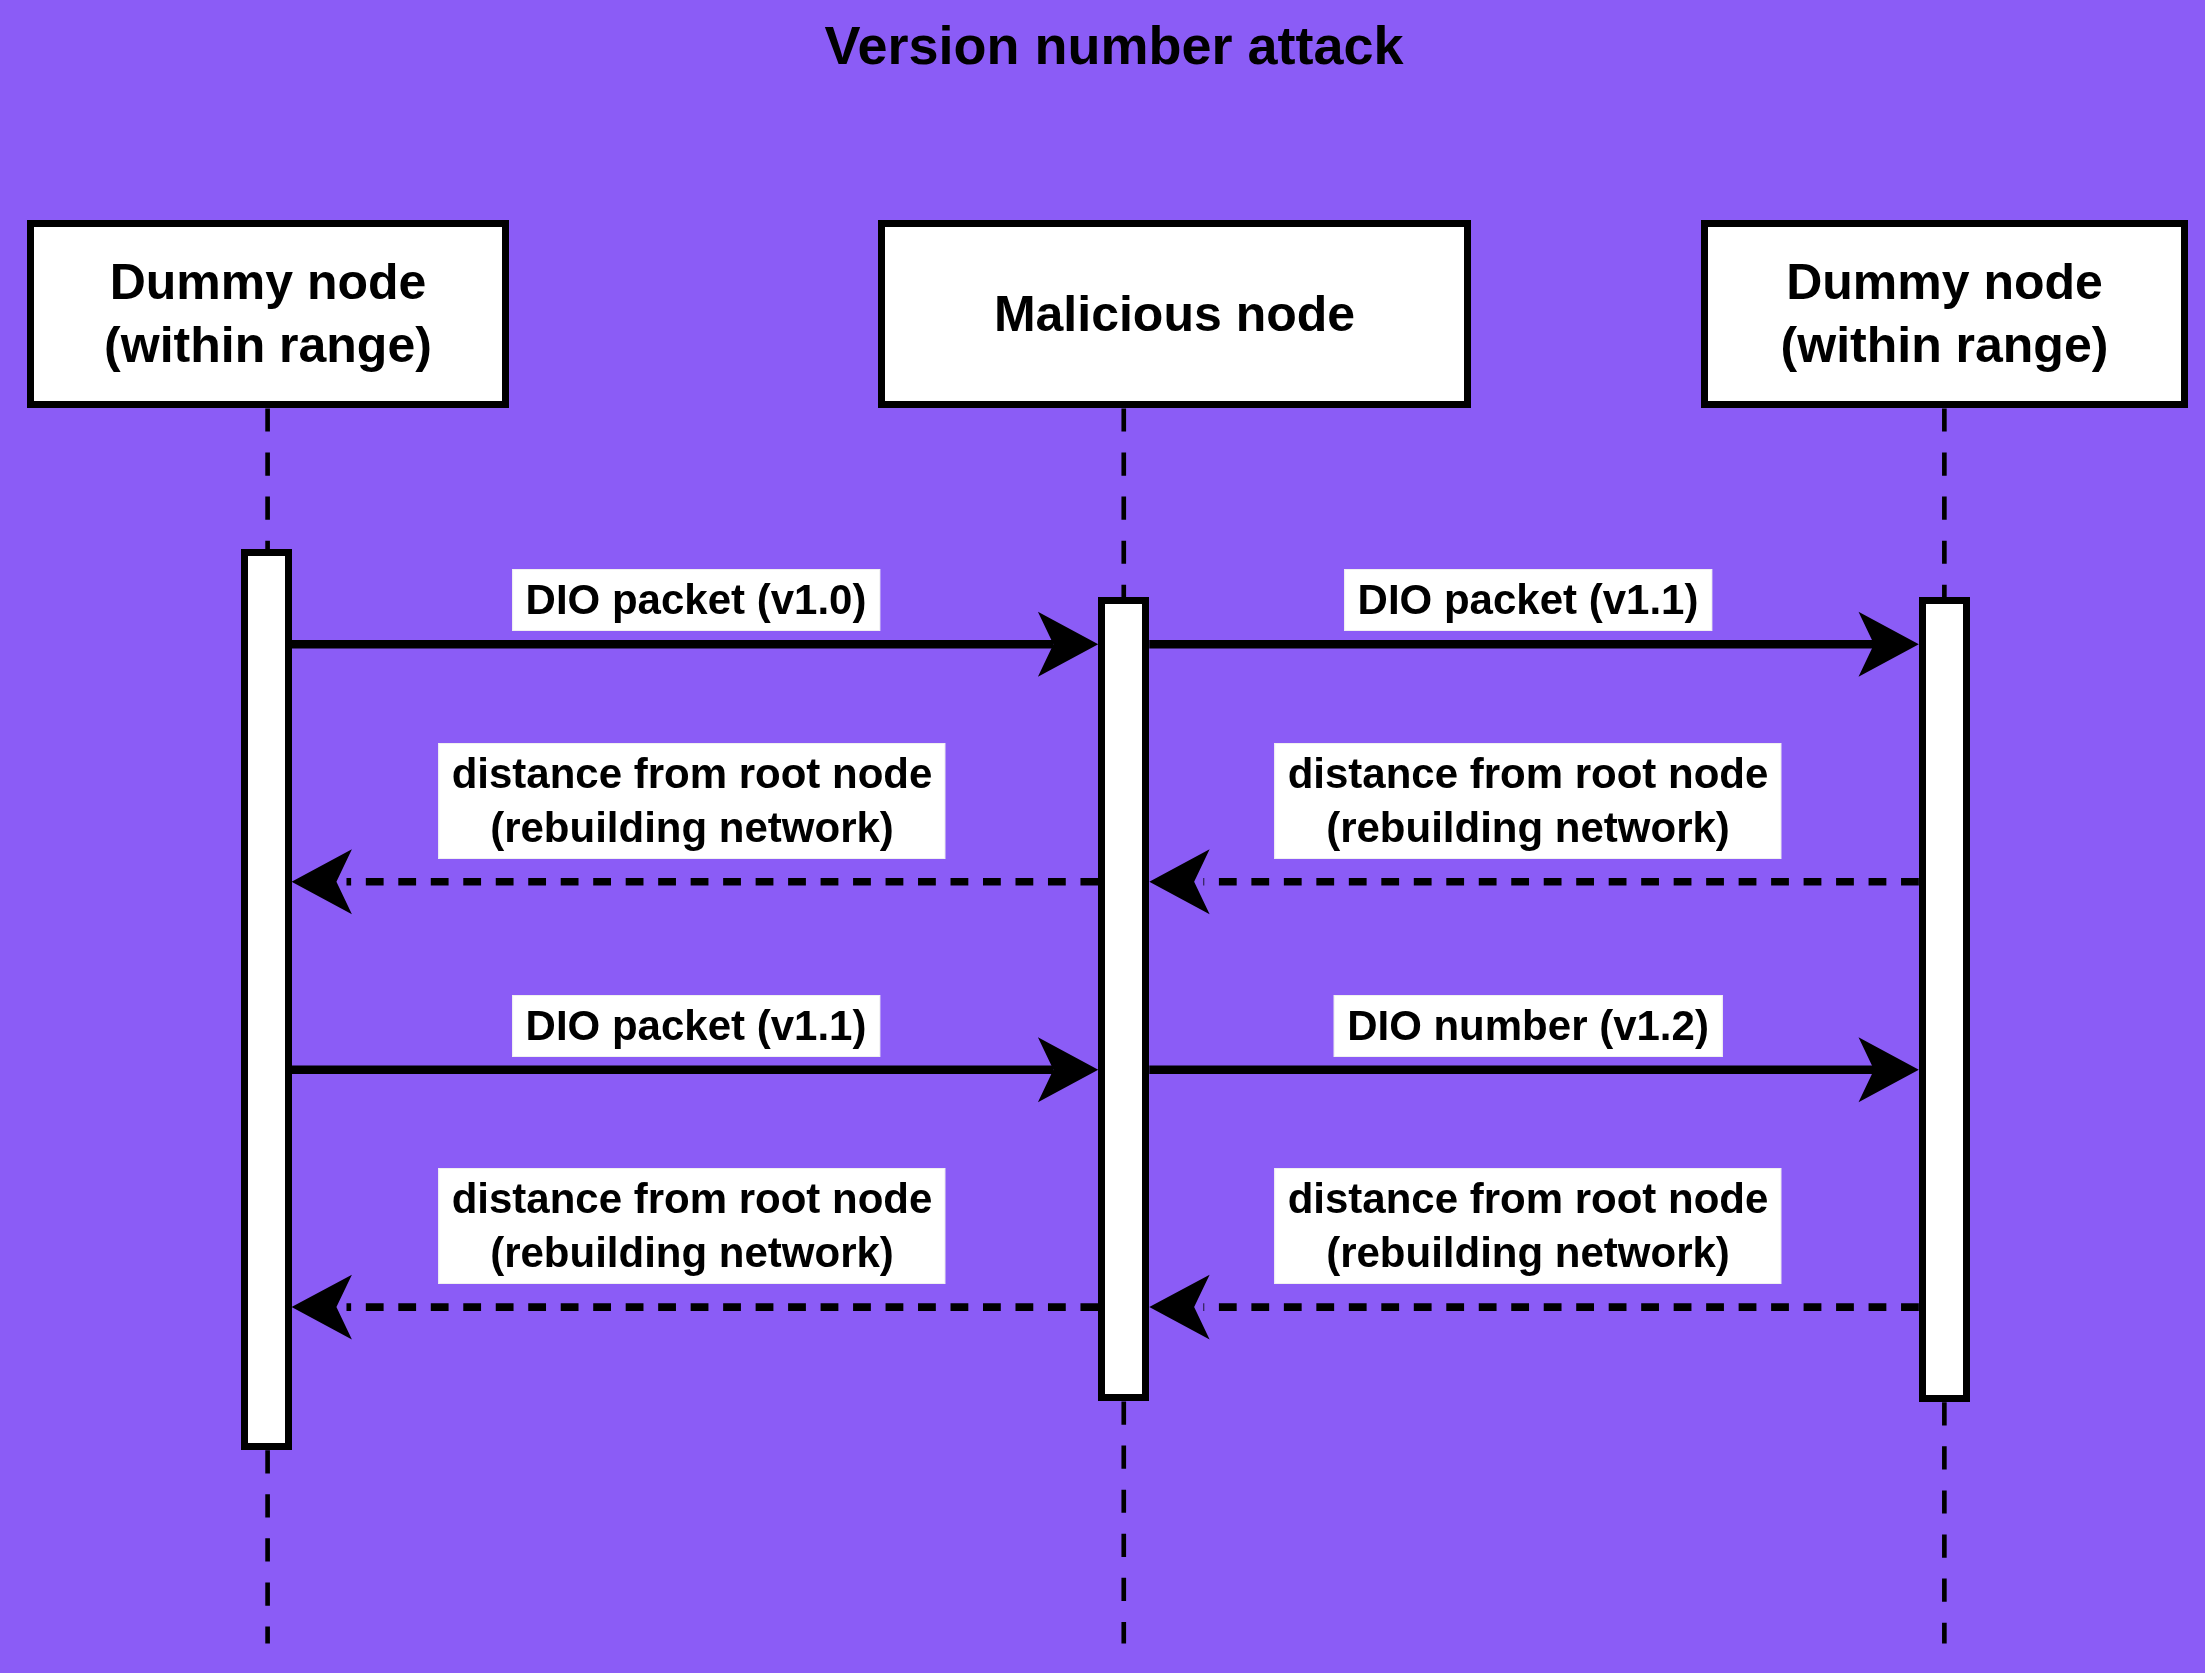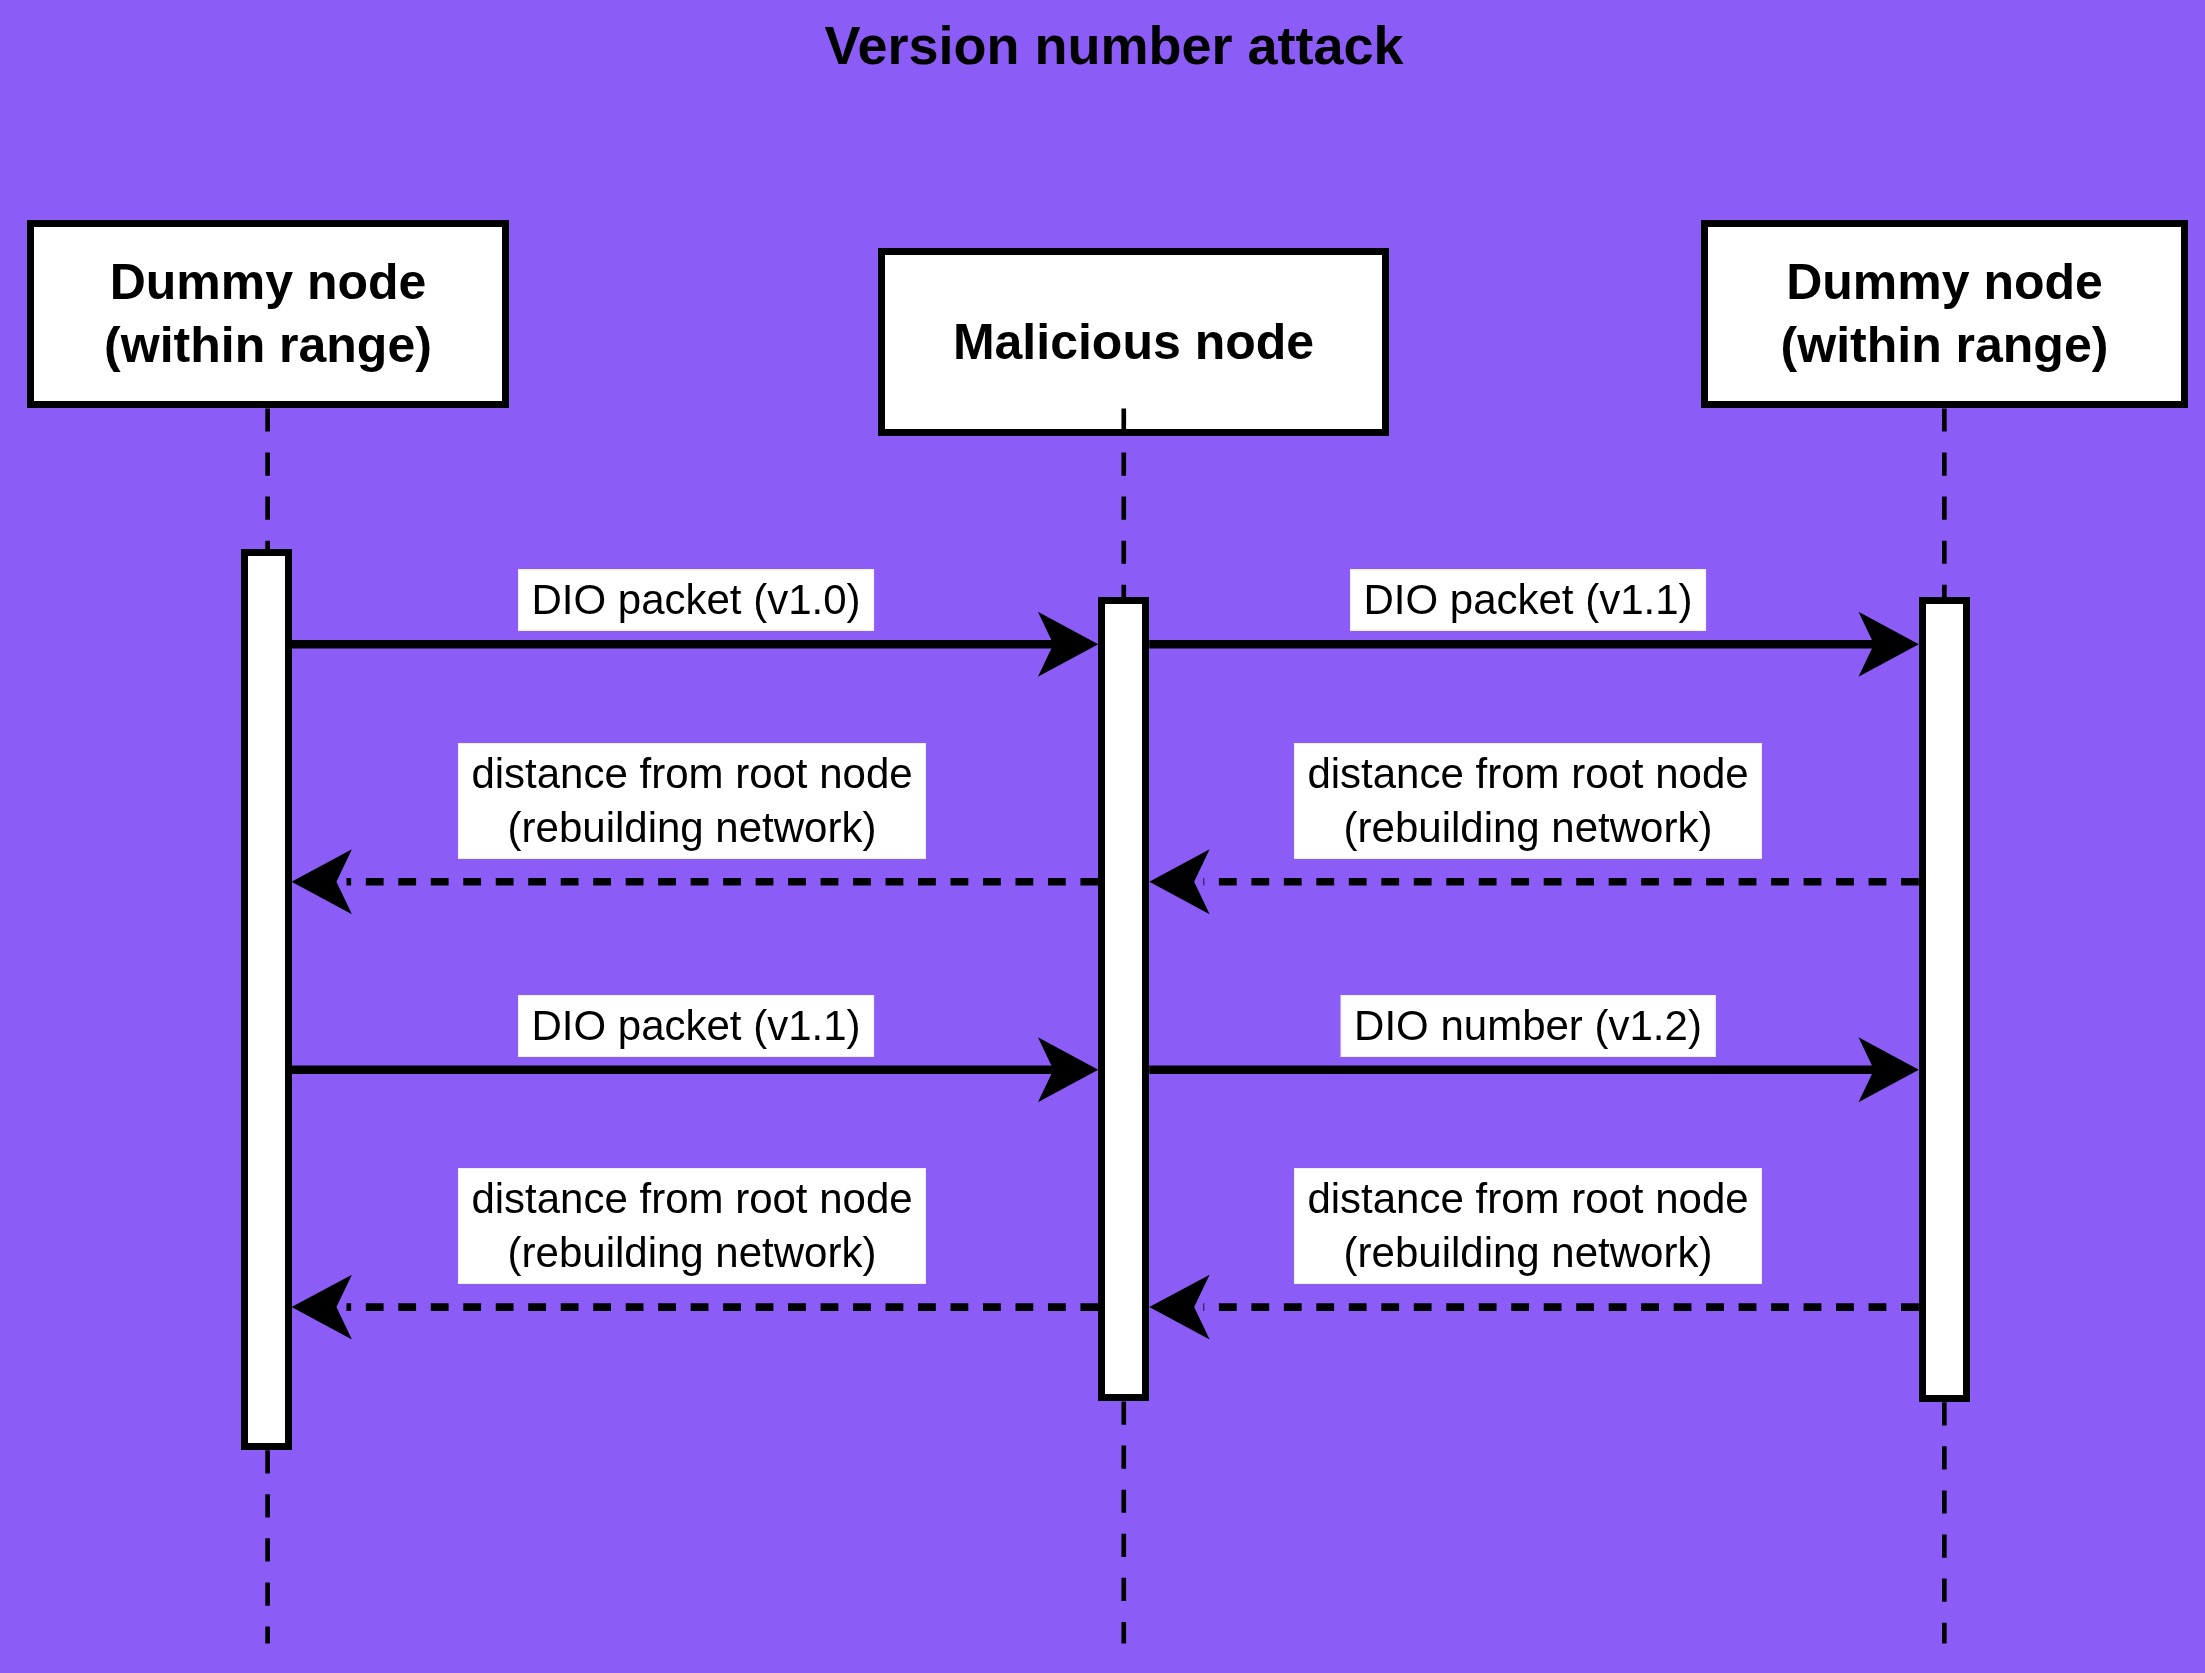--- a/index.html
+++ b/index.html
@@ -45,39 +45,39 @@
     border: 7px solid #000000;
     background: #ffffff;
   }
   .mlabel {
     position: absolute;
     transform: translateX(-50%);
     background: #ffffff;
     border: 1.5px solid #f0f0f0;
     padding: 3.1px 12.4px;
     font-size: 42px;
-    font-weight: 400;
+    font-weight: 700;
     line-height: 1.28;
     text-align: center;
     white-space: nowrap;
   }
   .mlabel .l2:empty { display: none; }
 </style>
 </head>
 <body>
 
 <div class="canvas">
 
   <div class="title">Version number attack</div>
 
   <div class="actor" style="left:27px; top:220px; width:482px;">
     <div class="line">Dummy node</div>
     <div class="line">(within range)</div>
   </div>
-  <div class="actor" style="left:878px; top:220px; width:511px;margin-top:28px;">
+  <div class="actor" style="left:878px; top:220px; width:593px;">
     <div class="line">Malicious node</div>
 
   </div>
   <div class="actor" style="left:1701px; top:220px; width:487px;">
     <div class="line">Dummy node</div>
     <div class="line">(within range)</div>
   </div>
 
   <svg class="wires" width="2205" height="1673" viewBox="0 0 2851 2163">
 

